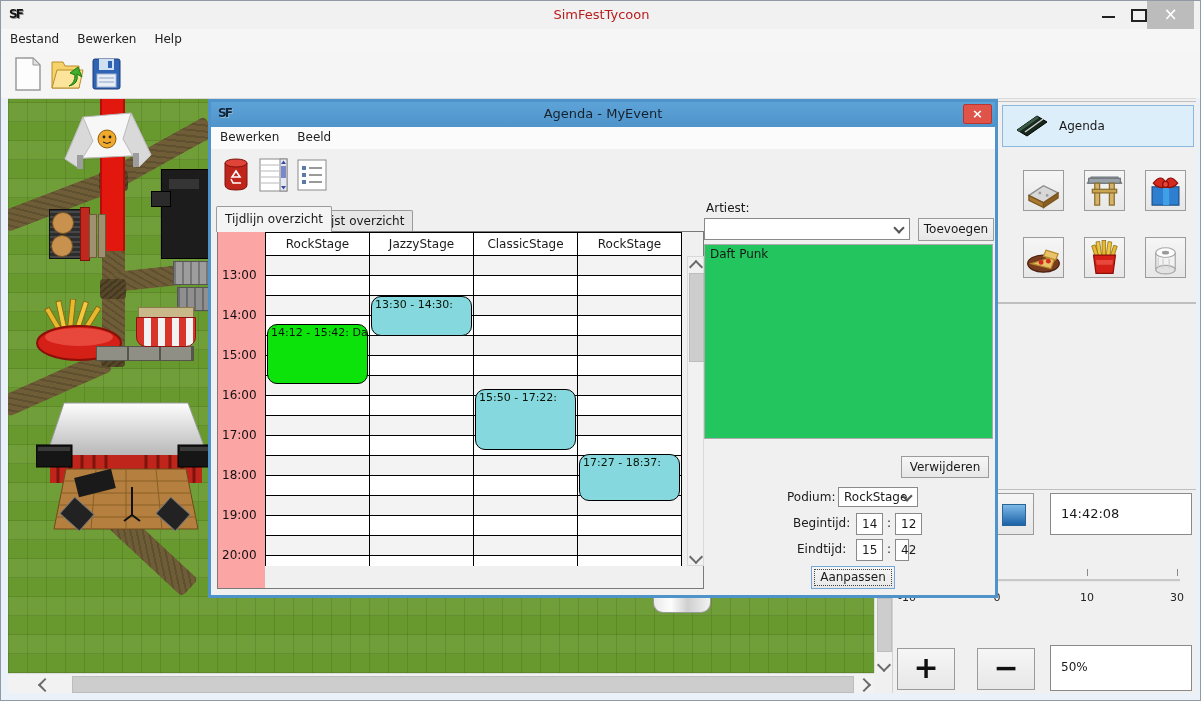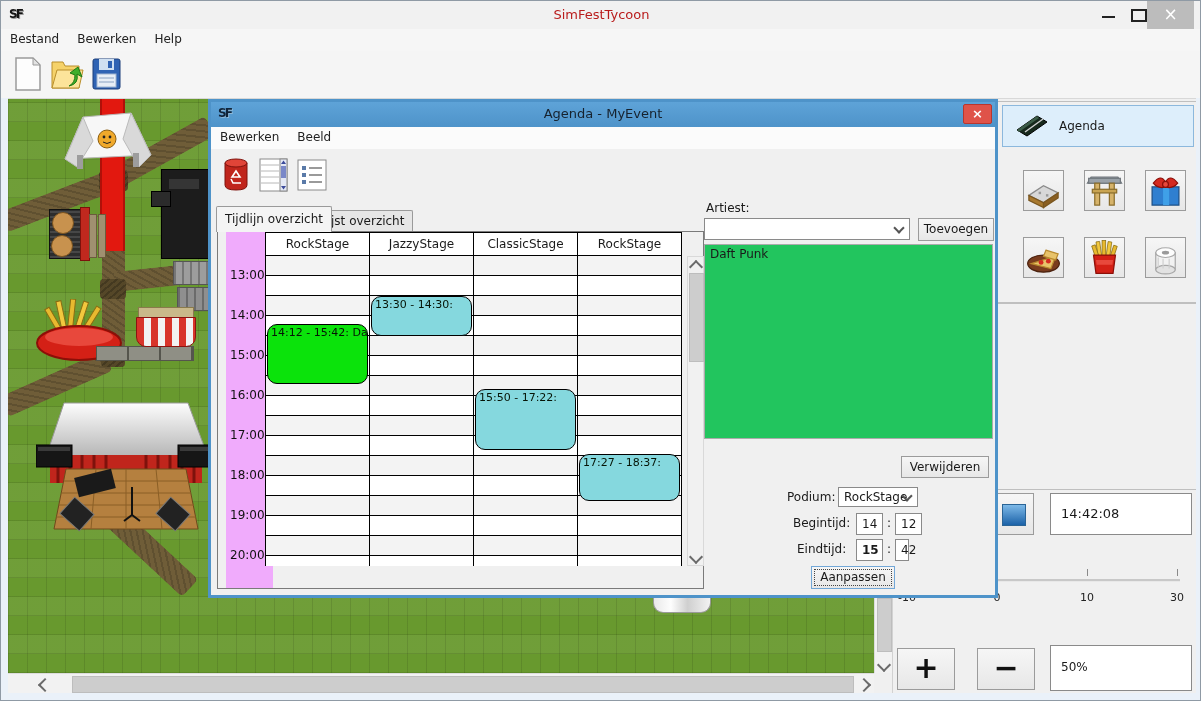--- a/index.html
+++ b/index.html
@@ -400,21 +400,21 @@
               <line x1="12" y1="25" x2="25" y2="25"></line>
             </g>
         </svg>
       </div>
     </div>
 
     <div class="tab active" style="left:5px;">Tijdlijn overzicht</div>
     <div class="tab inactive" style="left:101px;">Lijst overzicht</div>
 
     <div class="abs scrollpane">
-      <div class="abs" id="grid-gutter" style="left:8px;top:0;width:47px;height:356px;background:#f0abfc;">
+      <div class="abs" id="grid-gutter" style="left:0;top:0;width:47px;height:356px;background:#fca5a5;">
           <div class="hourlbl" style="top: 36px;">13:00</div>
           <div class="hourlbl" style="top: 76px;">14:00</div>
           <div class="hourlbl" style="top: 116px;">15:00</div>
           <div class="hourlbl" style="top: 156px;">16:00</div>
           <div class="hourlbl" style="top: 196px;">17:00</div>
           <div class="hourlbl" style="top: 236px;">18:00</div>
           <div class="hourlbl" style="top: 276px;">19:00</div>
           <div class="hourlbl" style="top: 316px;">20:00</div>
         </div>
       <div id="grid-headers">
@@ -457,21 +457,21 @@
     <div class="field" style="left:645px;top:411px;width:27px;height:22px;">
         <span class="abs" style="left:5px;top:3px;">14</span>
       </div>
     <div class="lbl" style="left:676px;top:414px;">:</div>
     <div class="field" style="left:684px;top:411px;width:27px;height:22px;">
         <span class="abs" style="left:5px;top:3px;">12</span>
       </div>
 
     <div class="lbl" style="left:586px;top:440px;">Eindtijd:</div>
     <div class="field" style="left:645px;top:437px;width:27px;height:22px;">
-        <span class="abs" style="left:5px;top:3px;font-weight:bold;">15</span>
+        <span class="abs" style="left:5px;top:3px;">15</span>
       </div>
     <div class="lbl" style="left:676px;top:440px;">:</div>
     <div class="field" style="left:684px;top:437px;width:14px;height:22px;">
         <span class="abs" style="left:5px;top:3px;">42</span>
       </div>
 
     <div class="swbtn applybtn" style="left:600px;top:464px;width:84px;height:23px;line-height:21px;font-size:12px;">Aanpassen</div>
   </div>
 
 </div>

